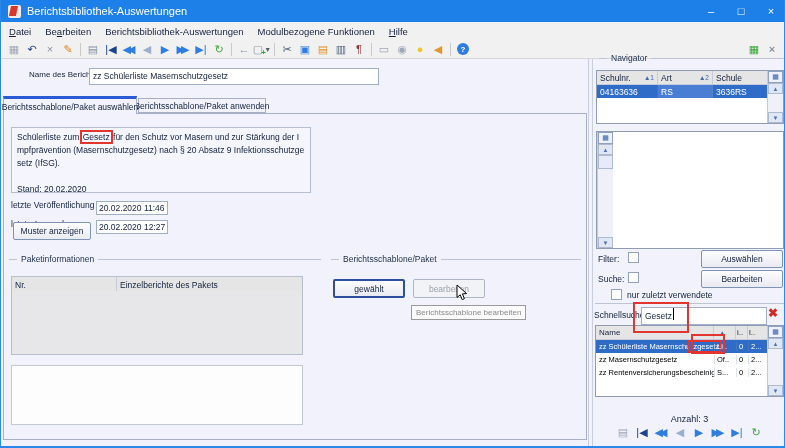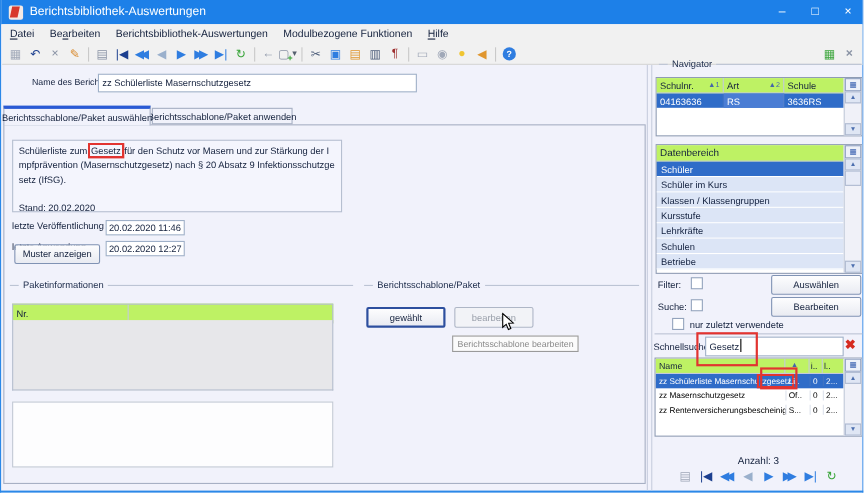--- a/index.html
+++ b/index.html
@@ -44,21 +44,21 @@
   .memo{background:#f4f5fd;border:1px solid #b6bfd0;font-size:8.5px;line-height:13px;color:#14213d;padding:3px 5px;word-break:break-all}
   .mark{box-shadow:0 0 0 2px #e23430;padding:0 1px}
   .redbox{border:2px solid #e23430;z-index:9}
   .tooltip{background:#fbfbfb;border:1px solid #9a9a9a;color:#8a8a8a;font-size:8px;padding:2px 4px;white-space:nowrap;z-index:8}
   
   .panelbox{background:#fff;border:1px solid #8f9cb4;display:flex}
   .rail{width:16px;border-left:1px solid #c4cbda;background:#f0f1f8;display:flex;flex-direction:column;align-items:center;flex:0 0 16px}
   .sbtn{width:15px;height:11px;background:#dfe6f4;border:1px solid #aebad0;color:#4c6faf;font-size:6px;display:flex;align-items:center;justify-content:center}
   .sthumb{width:15px;height:14px;background:#e7ebf7;border:1px solid #aebad0}
   .hbtn{width:15px;height:12px;background:#eef1f9;border:1px solid #8fa0c0;color:#3a62b0;font-size:7px;display:flex;align-items:center;justify-content:center}
-  .thead{background:#bef264;border-bottom:1px solid #c4cbda;display:flex;font-size:8.5px;color:#14213d}
+  .thead{background:#e5e5e5;border-bottom:1px solid #c4cbda;display:flex;font-size:8.5px;color:#14213d}
   .thcell{border-right:1px solid #c4cbda;display:flex;align-items:center;padding:0 3px;overflow:hidden}
   .sortmark{font-size:6.5px;color:#4466aa;margin-left:auto;padding-left:2px}
   .trow{display:flex;font-size:8.5px}
   .tsel{background:#2f6cc8;color:#fff}
   .tcell{display:flex;align-items:center;padding:0 3px;overflow:hidden;border-right:1px solid rgba(120,140,180,.25)}
   .dbitem{height:14px;background:#dce5f6;border-bottom:1px solid #fff;font-size:8.5px;display:flex;align-items:center;padding:0 4px;color:#13213f}
   .dbitem.sel{background:#2f6cc8;color:#fff}
   .rrow{display:flex;font-size:7.5px;height:13px;align-items:center}
   .rname{width:118px;padding-left:3px;white-space:nowrap;overflow:visible}
   .rname.clip{overflow:hidden}
@@ -178,20 +178,21 @@
   </span>
   <div class="abs btn" style="left:12px;top:222px;width:78px;height:18px">Muster anzeigen</div>
 
   <div class="abs gcap" style="left:8px;top:254px;width:312px">
     <span class="gl pre"></span>
       <span>Paketinformationen</span>
       <span class="gl post"></span>
   </div>
   <div class="abs thead" style="left:10px;top:276px;width:292px;height:18px;border:1px solid #b6bfd0">
     <span class="thcell" style="width:105px">Nr.</span>
+    <span class="thcell" style="flex:1;border-right:none">Einzelberichte des Pakets</span>
   </div>
   <div class="abs" style="left:10px;top:291px;width:292px;height:64px;background:#e7e7ea;border:1px solid #b6bfd0;border-top:none"></div>
   <div class="abs" style="left:10px;top:365px;width:292px;height:60px;background:#fdfdfe;border:1px solid #c2c8d4"></div>
 
   <div class="abs gcap" style="left:330px;top:254px;width:250px">
     <span class="gl pre"></span>
       <span>Berichtsschablone/Paket</span>
       <span class="gl post"></span>
   </div>
   <div class="abs btn btn-default" style="left:332px;top:279px;width:72px;height:19px">gewählt</div>
@@ -232,32 +233,20 @@
     </div>
     <div class="rail">
       <span class="hbtn">▦</span>
       <span class="sbtn">▲</span>
       <span style="flex:1"></span>
       <span class="sbtn">▼</span>
     </div>
   </div>
 
   <div class="abs panelbox" style="left:595px;top:131px;width:188px;height:118px;flex-direction:row">
-    <div style="flex:1;display:flex;flex-direction:column">
-      <div class="thead" style="height:15px;font-size:9px">
-        <span class="thcell" style="flex:1;border-right:none">Datenbereich</span>
-      </div>
-      <div class="dbitem sel">Schüler</div>
-      <div class="dbitem">Schüler im Kurs</div>
-      <div class="dbitem">Klassen / Klassengruppen</div>
-      <div class="dbitem">Kursstufe</div>
-      <div class="dbitem">Lehrkräfte</div>
-      <div class="dbitem">Schulen</div>
-      <div class="dbitem">Betriebe</div>
-    </div>
     <div class="rail">
       <span class="hbtn">▦</span>
       <span class="sbtn">▲</span>
       <span class="sthumb"></span>
       <span style="flex:1"></span>
       <span class="sbtn">▼</span>
     </div>
   </div>
 
   <span class="abs lbl" style="left:597px;top:254px">Filter:</span>

